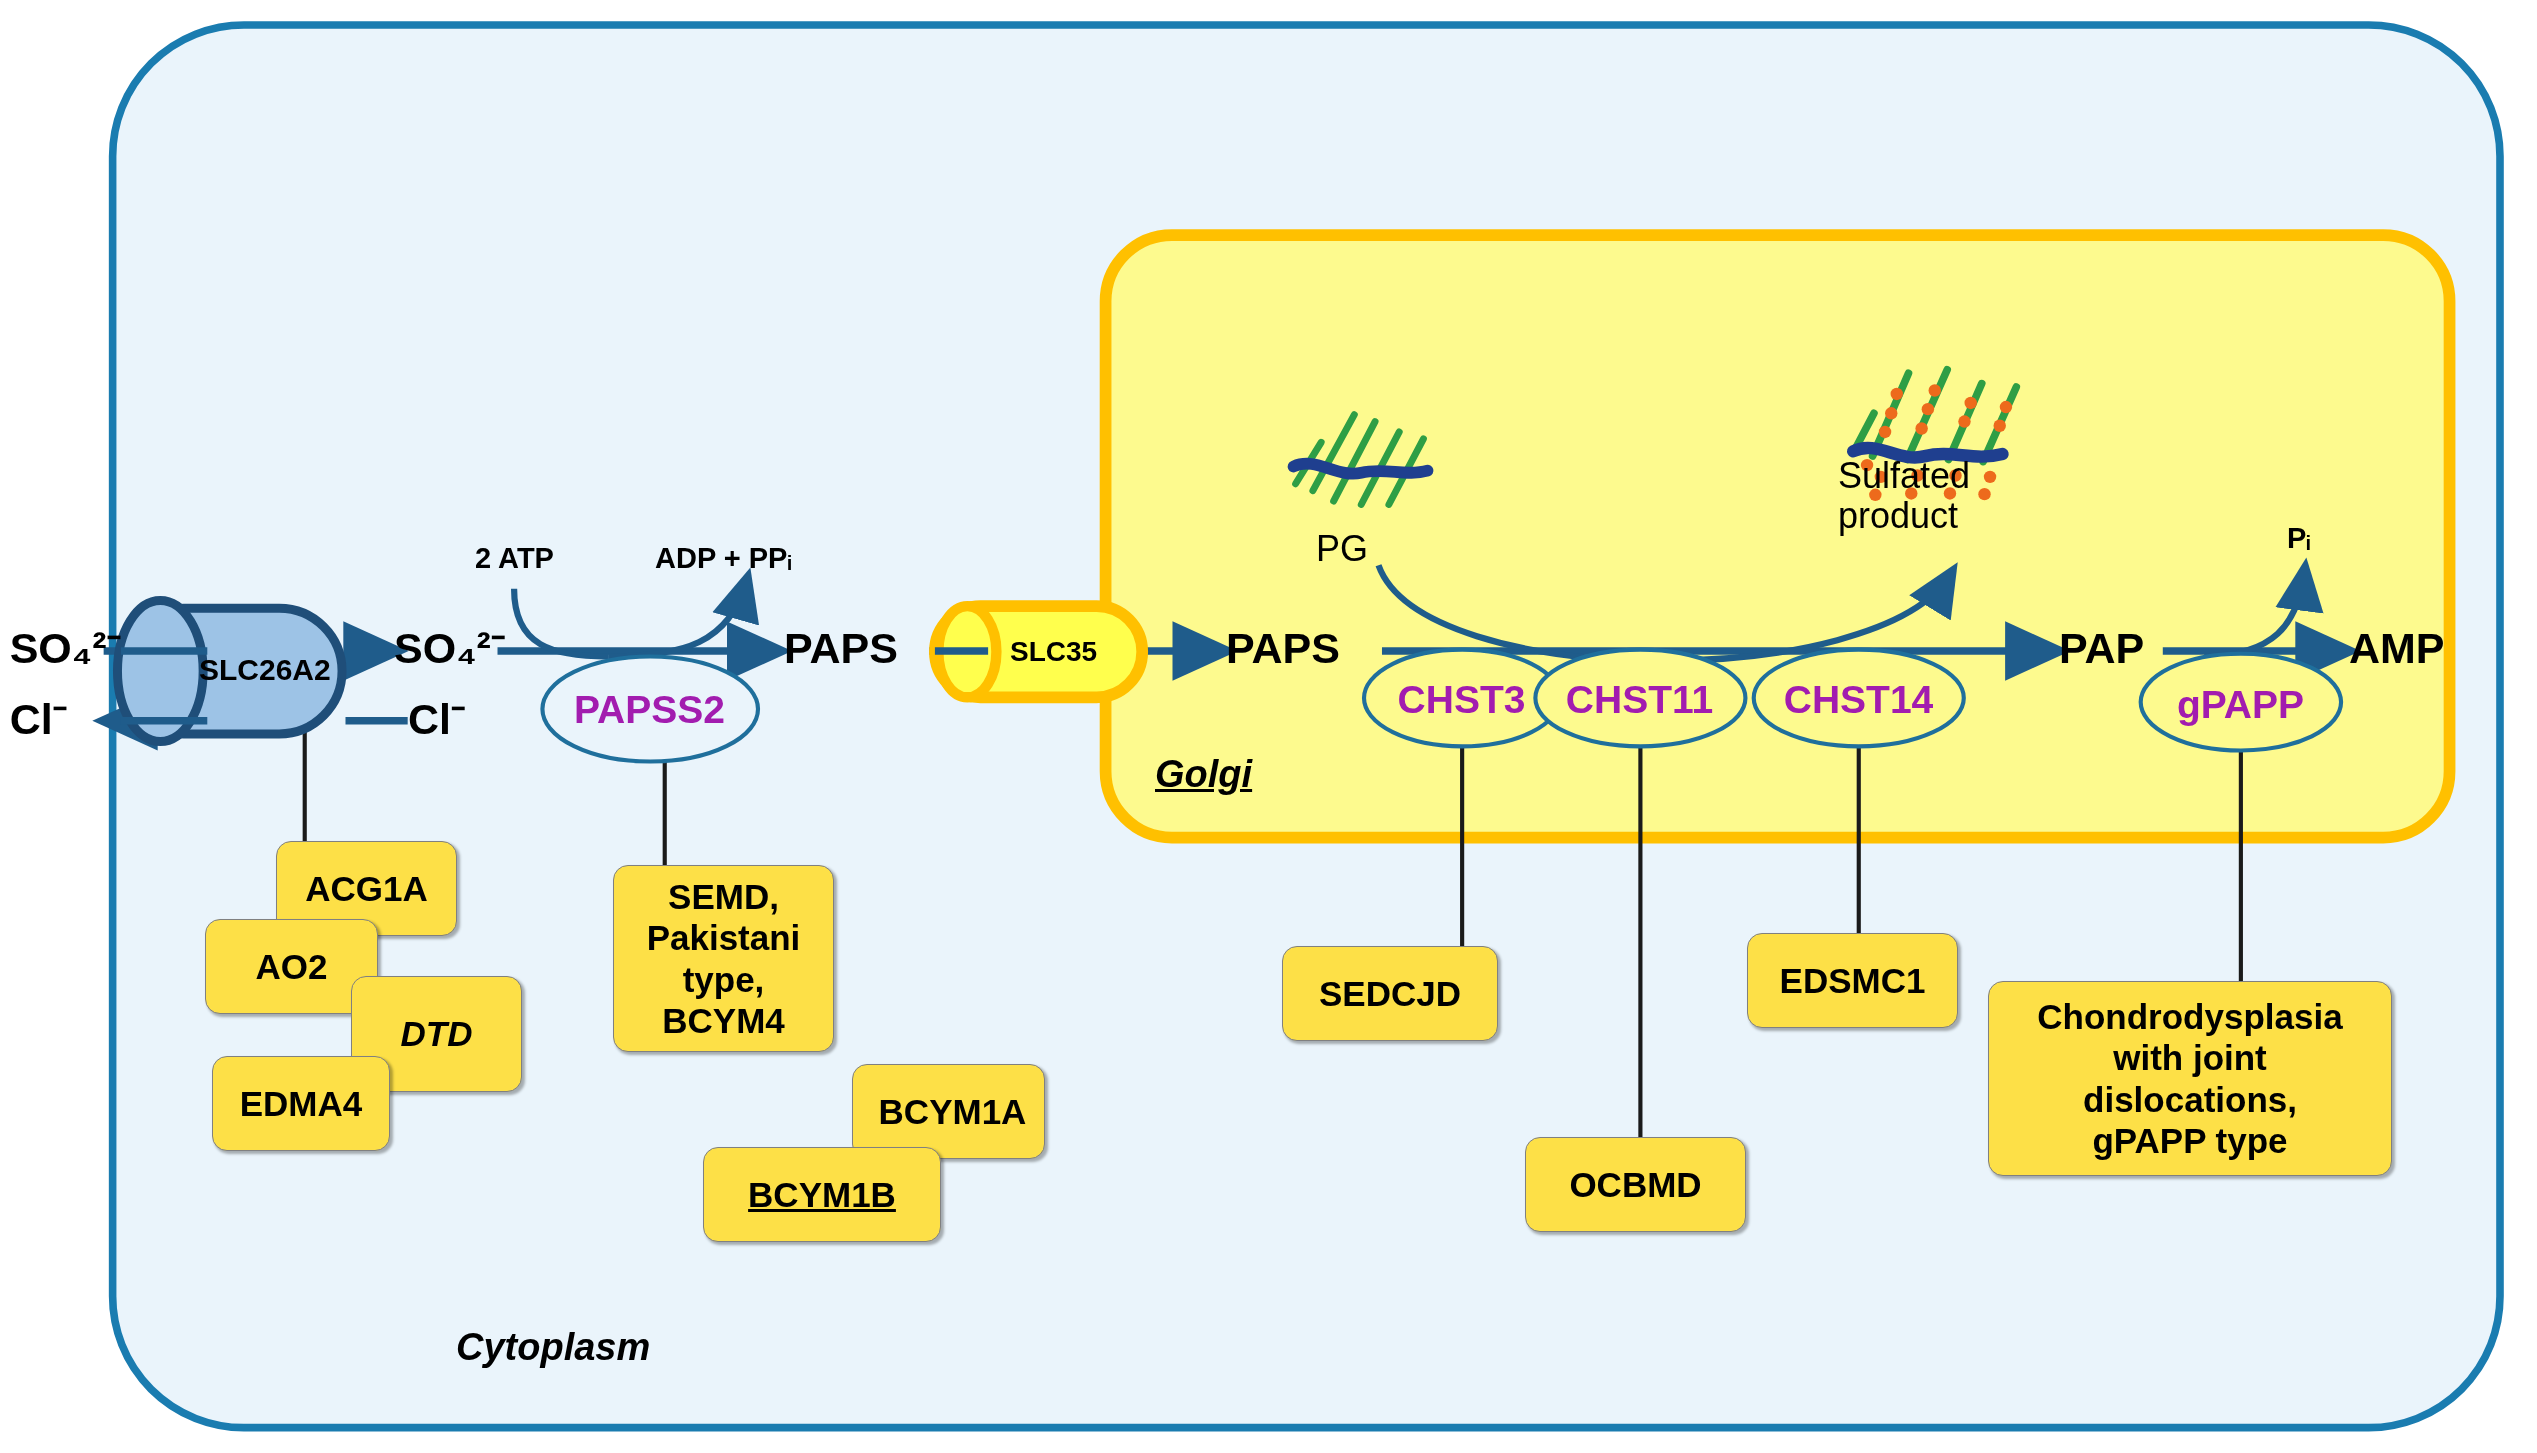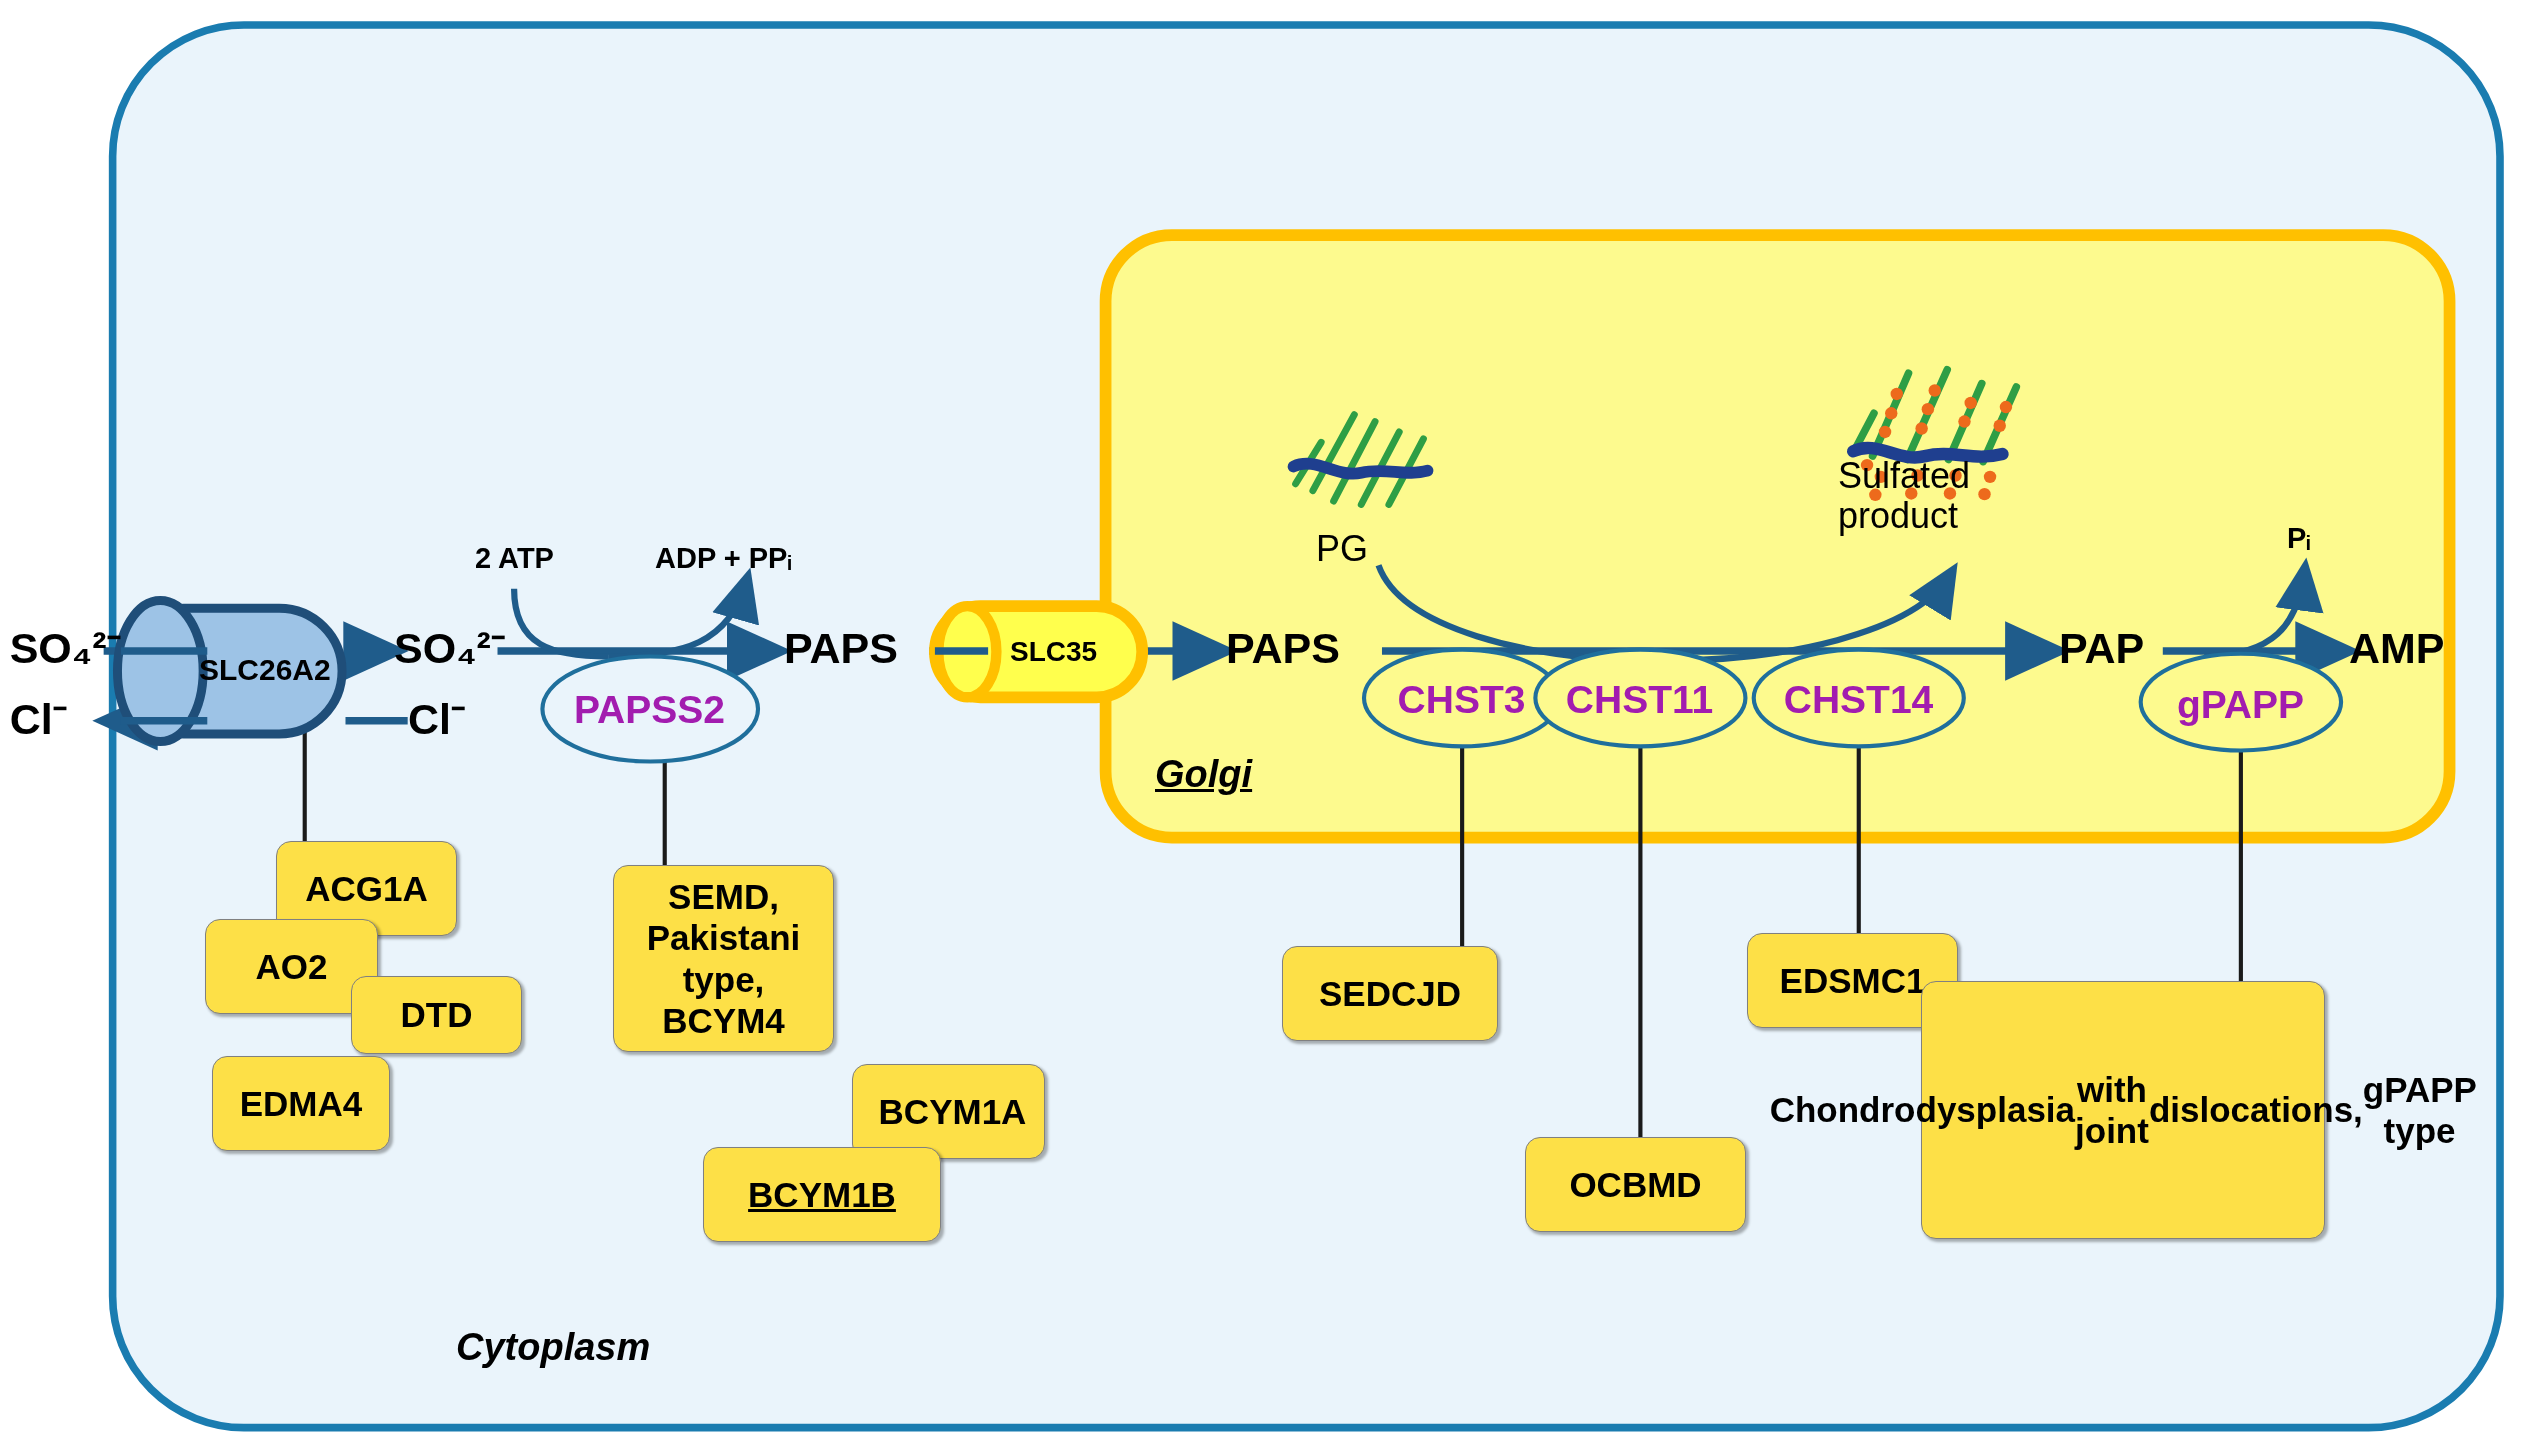--- a/index.html
+++ b/index.html
@@ -214,21 +214,21 @@
   <div class="compartment" style="left:456px;top:1326px;">
     <span>Cytoplasm</span>
   </div>
 
   <div class="dbox" style="left:276px;top:841px;width:181px;height:95px;">
     <span>ACG1A</span>
   </div>
   <div class="dbox" style="left:205px;top:919px;width:173px;height:95px;">
     <span>AO2</span>
   </div>
-  <div class="dbox" style="left:351px;top:976px;width:171px;height:78px;">
+  <div class="dbox" style="left:351px;top:976px;width:171px;height:116px;font-style:italic;">
     <span>DTD</span>
   </div>
   <div class="dbox" style="left:212px;top:1056px;width:178px;height:95px;">
     <span>EDMA4</span>
   </div>
 
   <div class="dbox" style="left:613px;top:865px;width:221px;height:187px;flex-direction:column;">
     <div>SEMD,</div>
     <div>Pakistani</div>
     <div>type,</div>
@@ -243,21 +243,21 @@
 
   <div class="dbox" style="left:1282px;top:946px;width:216px;height:95px;">
     <span>SEDCJD</span>
   </div>
   <div class="dbox" style="left:1525px;top:1137px;width:221px;height:95px;">
     <span>OCBMD</span>
   </div>
   <div class="dbox" style="left:1747px;top:933px;width:211px;height:95px;">
     <span>EDSMC1</span>
   </div>
-  <div class="dbox" style="left:1921px;top:981px;width:404px;height:258px;flex-direction:row;">
+  <div class="dbox" style="left:1988px;top:981px;width:404px;height:195px;flex-direction:column;">
     <div>Chondrodysplasia</div>
     <div>with joint</div>
     <div>dislocations,</div>
     <div>gPAPP type</div>
   </div>
 
 </div>
 
 
 </body></html>

